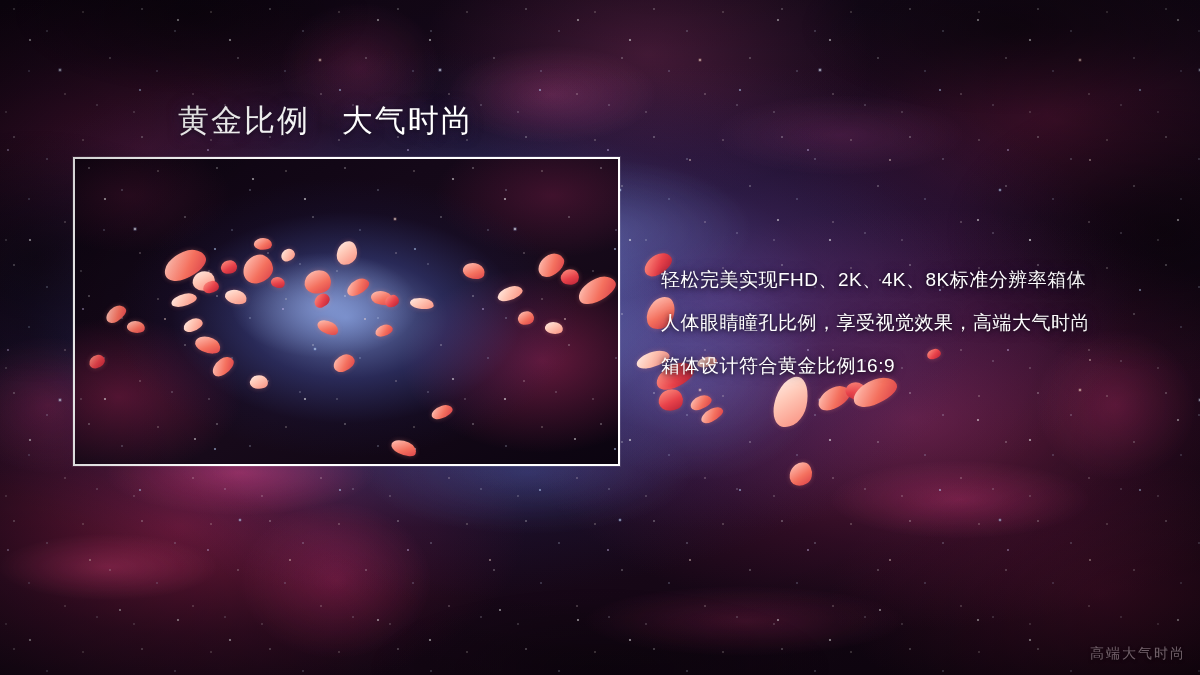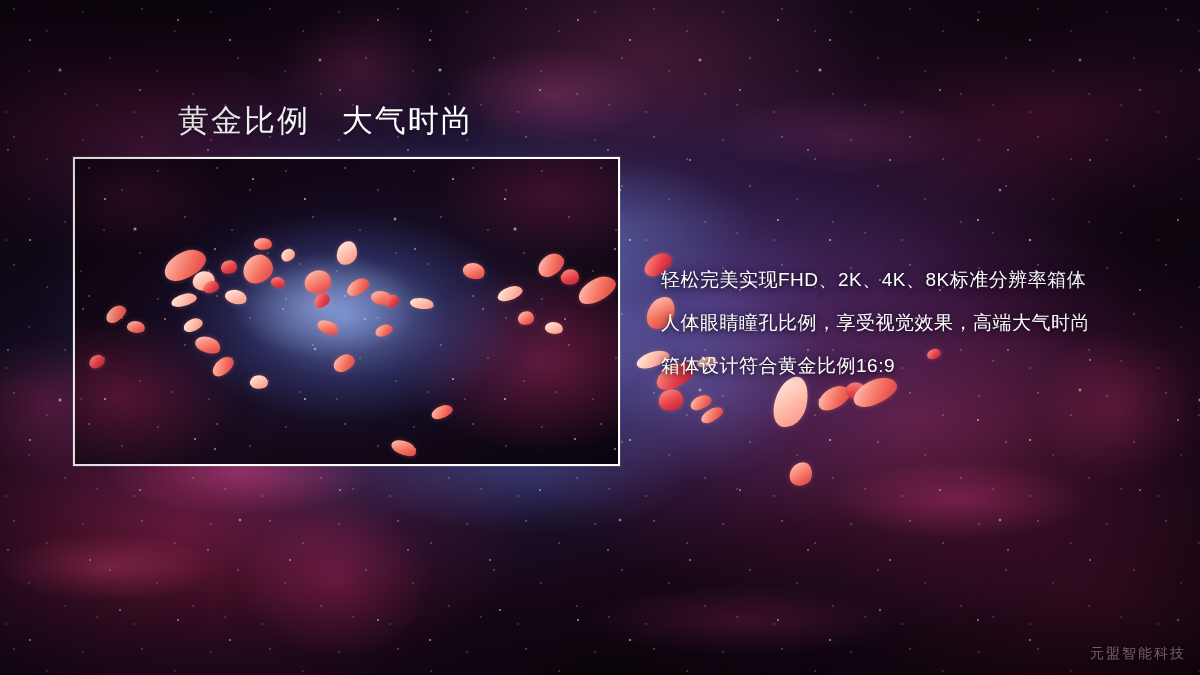--- a/index.html
+++ b/index.html
@@ -242,15 +242,15 @@
   <div class="title">黄金比例   大气时尚</div>
 
   <div class="body-text">
     <div class="body-line">轻松完美实现FHD、2K、4K、8K标准分辨率箱体</div>
     <div class="body-line">人体眼睛瞳孔比例，享受视觉效果，高端大气时尚</div>
     <div class="body-line">箱体设计符合黄金比例16:9</div>
   </div>
 
   <div class="vignette"></div>
 
-  <div class="watermark">元盟智能科技</div>
+  <div class="watermark">高端大气时尚</div>
 
 </div>
 
 </body></html>

